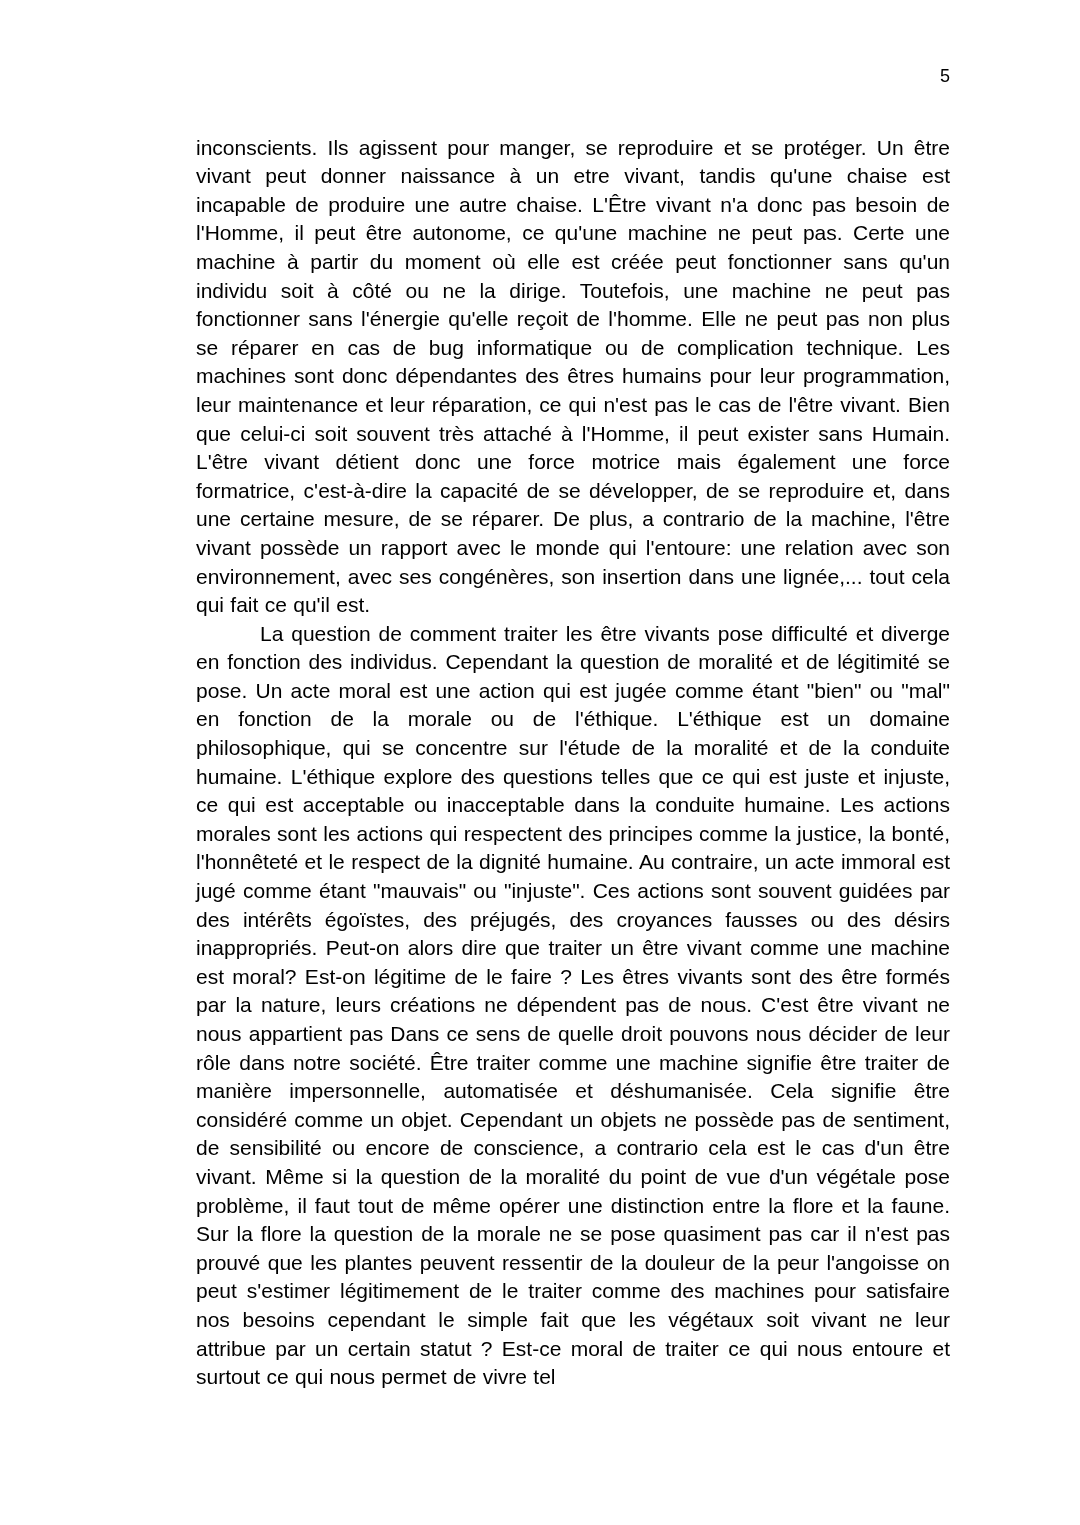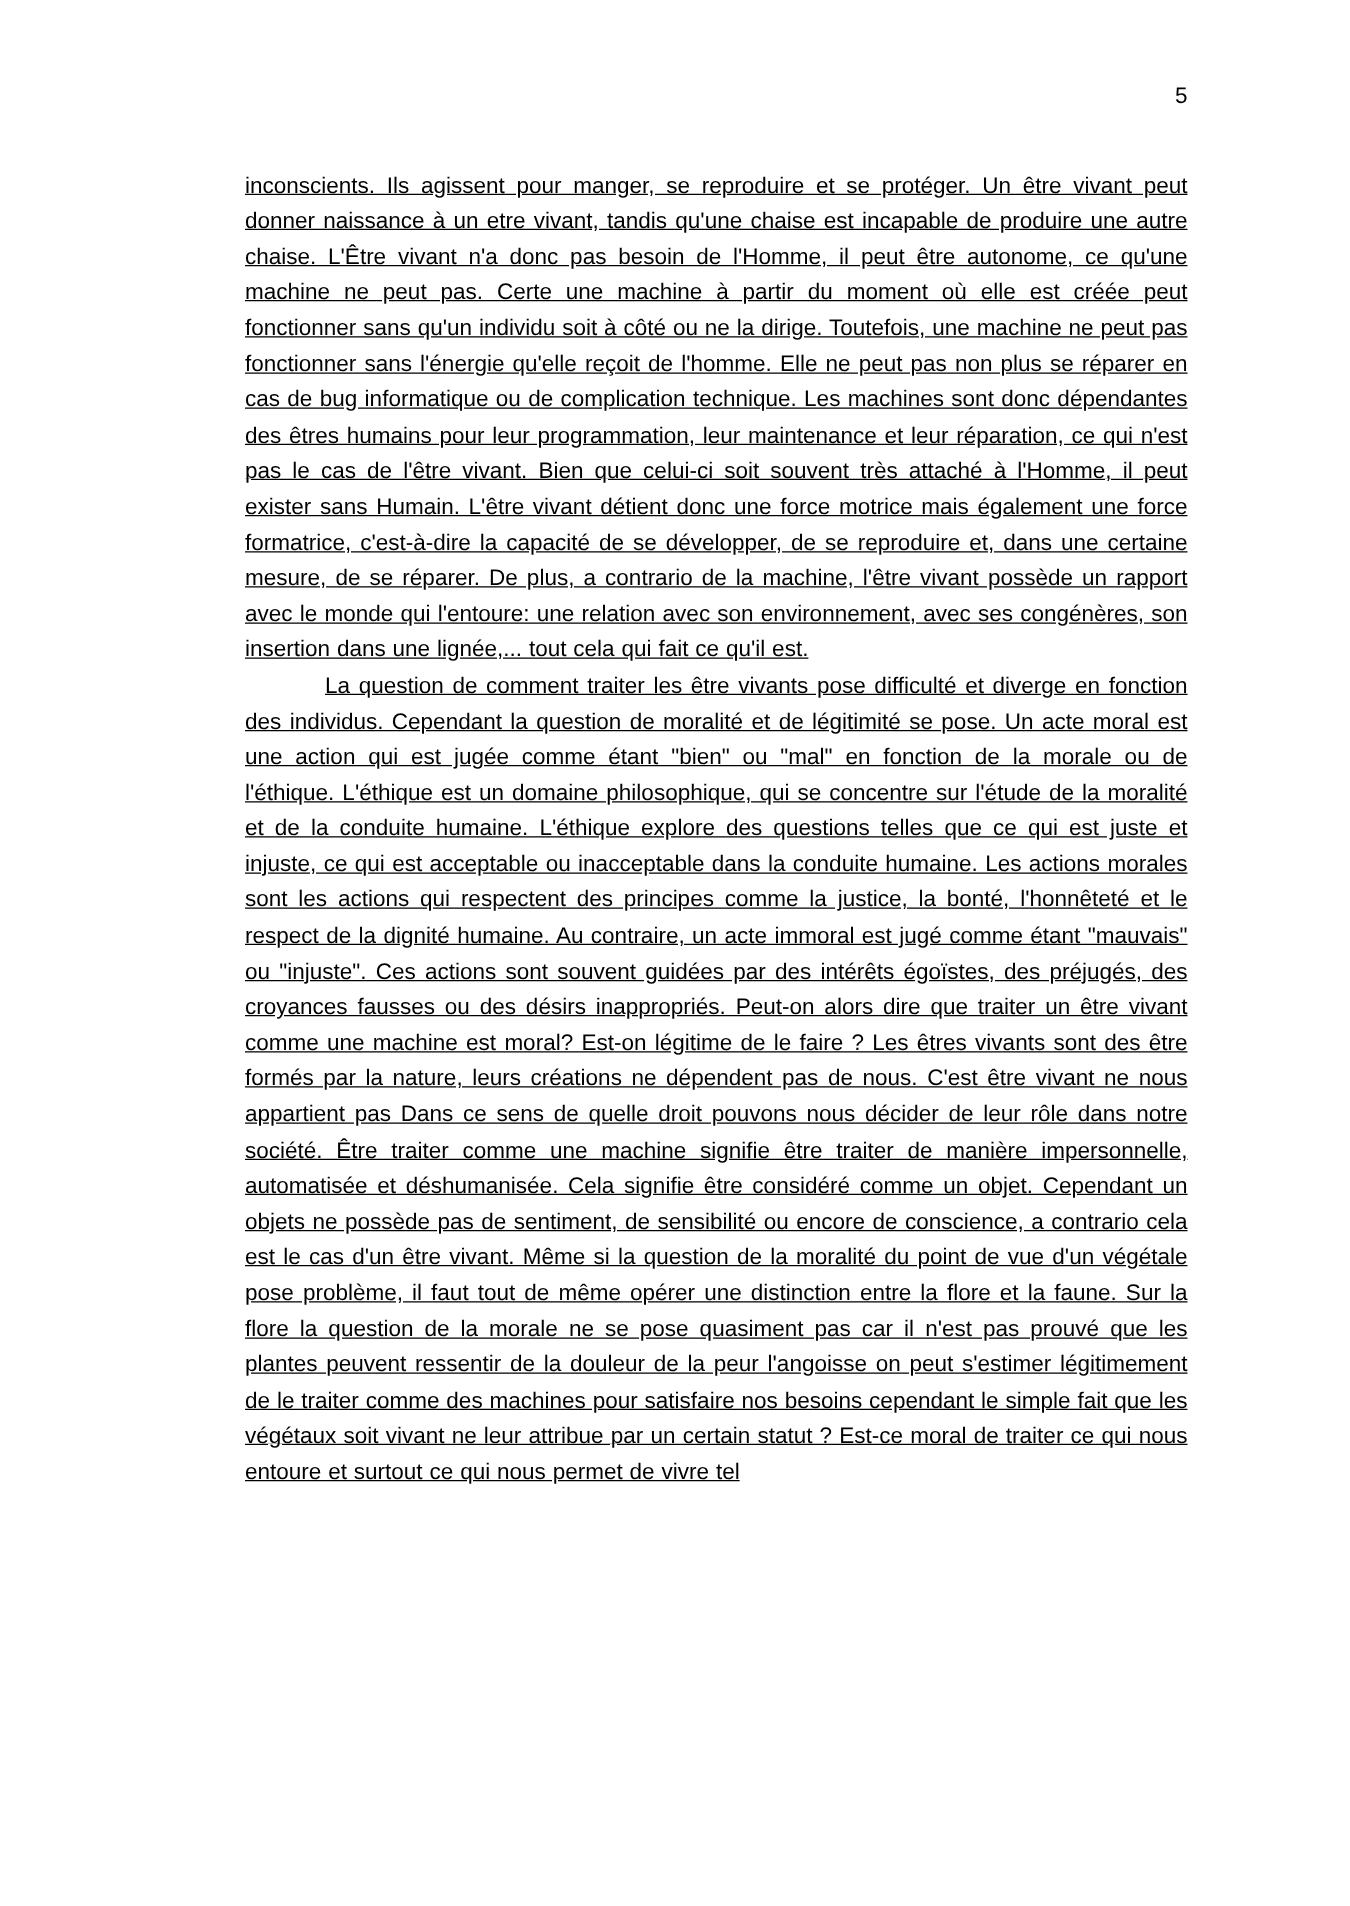--- a/index.html
+++ b/index.html
@@ -23,25 +23,24 @@
     width: 754px;
   }
   .page-number {
     text-align: right;
     font-size: 18px;
     line-height: 28.6px;
     margin: 0 0 43px 0;
   }
   p.body-paragraph {
     margin: 0;
-    font-size: 18px;
+    font-size: 21px;
     line-height: 28.6px;
     text-align: justify;
     word-spacing: 0.5px;
-    text-decoration: underline;
   }
   p.indent-first {
     text-indent: 64px;
   }
 </style>
 </head>
 <body>
 
 <div class="page">
   <div class="content">

